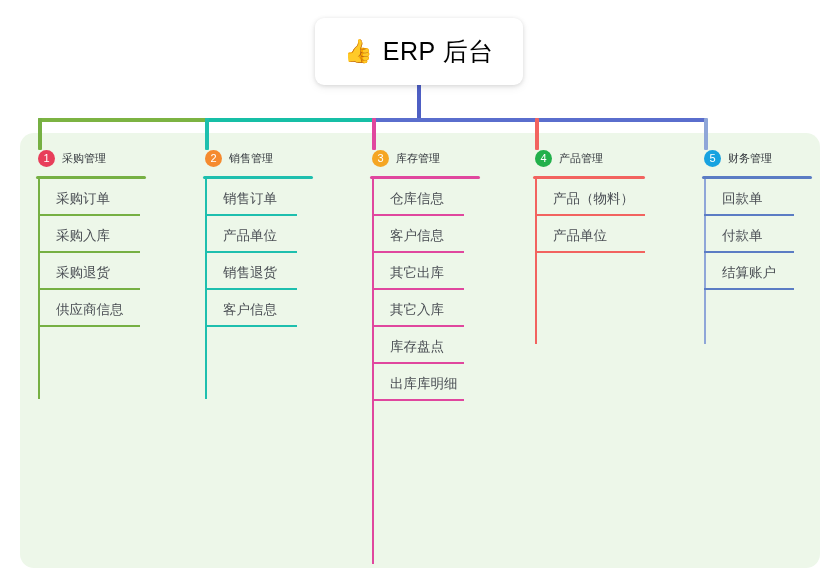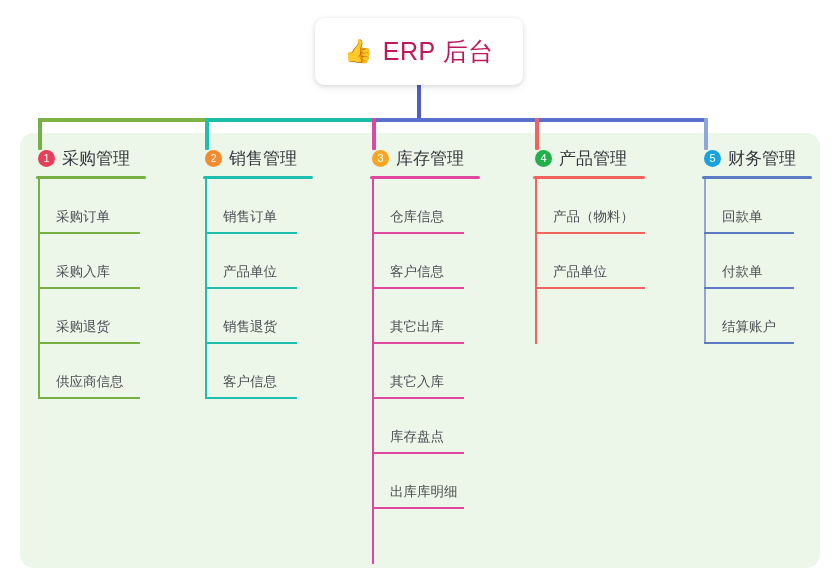--- a/index.html
+++ b/index.html
@@ -31,21 +31,21 @@
     justify-content: center;
     gap: 10px;
   }
   #root-card .thumb {
     font-size: 23px;
     line-height: 1;
     display: block;
   }
   #root-card .root-title {
     font-size: 25px;
-    color: #be185d;
+    color: #000000;
     letter-spacing: 0.5px;
     white-space: nowrap;
   }
 
   
   .conn {
     position: absolute;
     border-radius: 1px;
   }
 
@@ -78,42 +78,42 @@
     height: 17px;
     border-radius: 50%;
     color: #ffffff;
     font-size: 11px;
     line-height: 17px;
     text-align: center;
     font-weight: normal;
     flex: none;
   }
   .head-label {
-    font-size: 17px;
+    font-size: 11px;
     color: #32363c;
     white-space: nowrap;
   }
   .head-rule {
     height: 3px;
     border-radius: 1.5px;
     margin-top: 5px;
   }
   .kids {
     position: relative;
     margin-left: 2px;
   }
   .spine {
     position: absolute;
     left: 0;
     top: 0;
     width: 2px;
   }
   .kid {
     position: relative;
-    height: 55px;
+    height: 37px;
     box-sizing: border-box;
   }
   .kid-text {
     position: absolute;
     left: 18px;
     bottom: 8px;
     font-size: 13.5px;
     color: #4a4e54;
     white-space: nowrap;
   }

